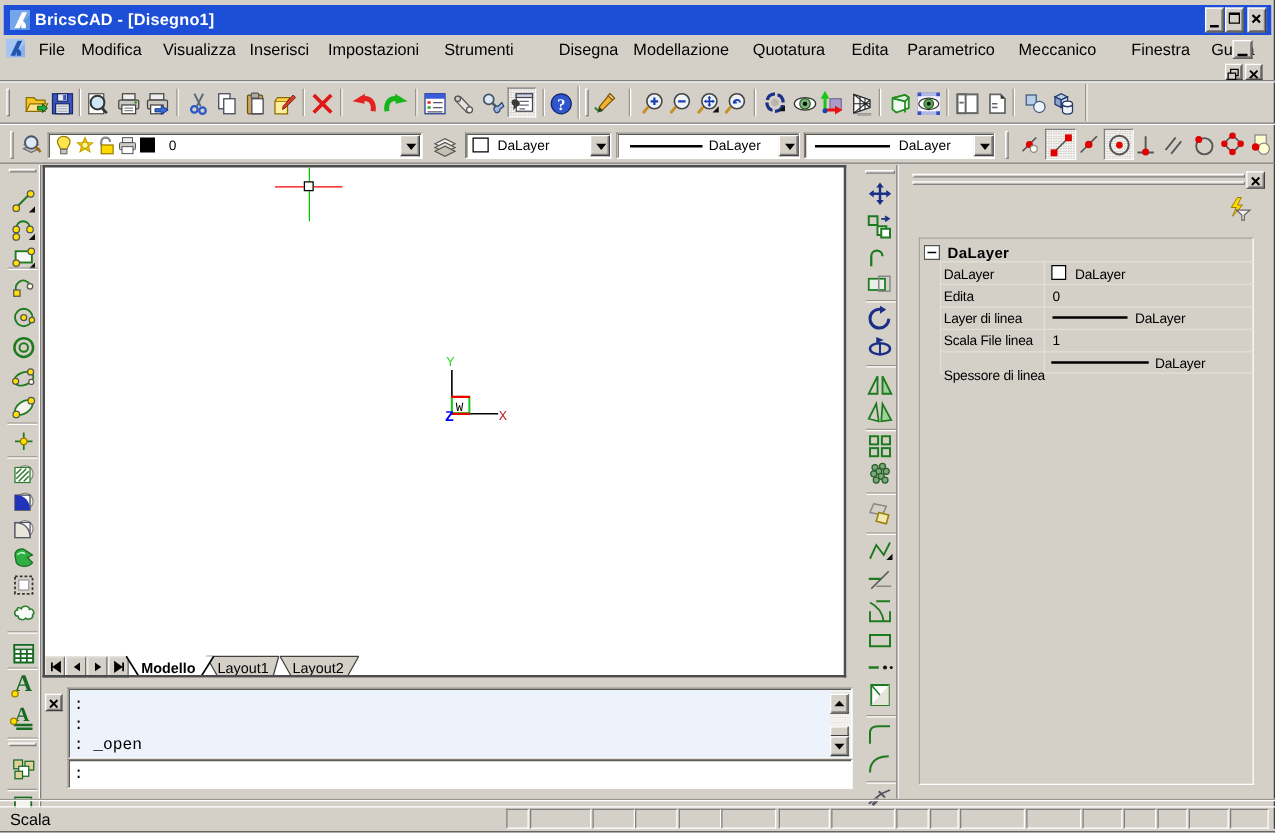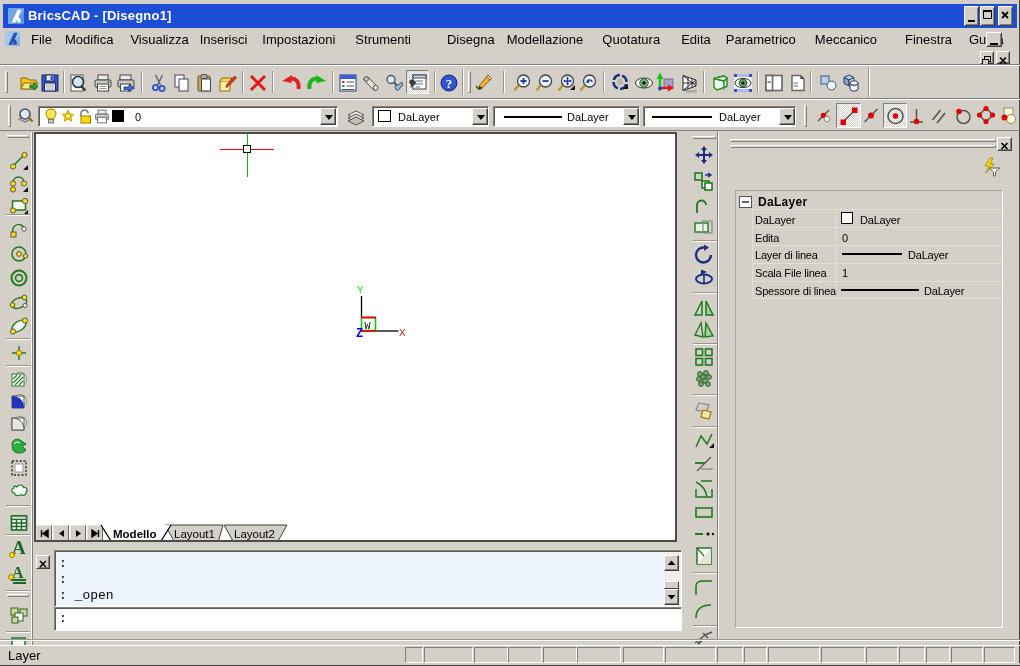--- a/index.html
+++ b/index.html
@@ -693,31 +693,31 @@
     <span class="prl" style="top:23px">DaLayer</span>
     <div class="abs" style="left:105px;top:21px;width:12px;height:12px;background:#fff;border:1px solid #000"></div>
     <span class="prv" style="left:124px;top:23px">DaLayer</span>
     <span class="prl" style="top:41px">Edita</span>
     <span class="prv" style="left:106px;top:41px">0</span>
     <span class="prl" style="top:58px">Layer di linea</span>
     <div class="abs" style="left:106px;top:62px;width:60px;height:2px;background:#000"></div>
     <span class="prv" style="left:172px;top:58px">DaLayer</span>
     <span class="prl" style="top:76px">Scala File linea</span>
     <span class="prv" style="left:106px;top:76px">1</span>
-    <span class="prl" style="top:94px">Spessore di linea</span>
+    <span class="prl" style="top:104px">Spessore di linea</span>
     <div class="abs" style="left:105px;top:98px;width:78px;height:2px;background:#000"></div>
     <span class="prv" style="left:188px;top:94px">DaLayer</span>
   </div>
 </div>
 </div>
 
 <div class="abs" style="left:0;top:639px;width:1020px;height:2px;border-top:1px solid #9a968c;background:#fff"></div>
 
 <div class="abs" id="status" style="left:0;top:645px;width:1020px;height:19px;border-top:1px solid #fff">
-  <span class="abs" style="left:8px;top:2px;font-size:13px">Layer</span>
+  <span class="abs" style="left:8px;top:2px;font-size:13px">Scala</span>
 <div class="cell" style="left:405px;width:18px"></div>
 <div class="cell" style="left:424px;width:49px"></div>
 <div class="cell" style="left:474px;width:34px"></div>
 <div class="cell" style="left:508px;width:34px"></div>
 <div class="cell" style="left:543px;width:34px"></div>
 <div class="cell" style="left:577px;width:44px"></div>
 <div class="cell" style="left:623px;width:41px"></div>
 <div class="cell" style="left:665px;width:51px"></div>
 <div class="cell" style="left:717px;width:26px"></div>
 <div class="cell" style="left:744px;width:23px"></div>

